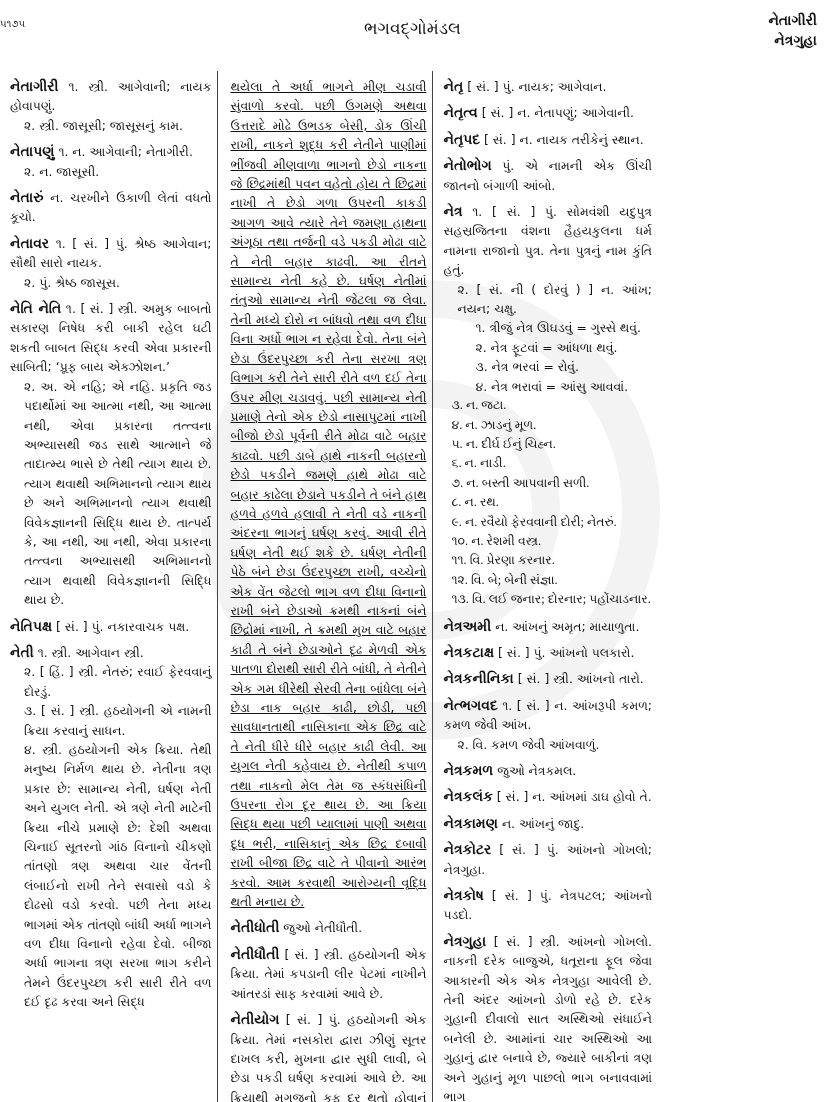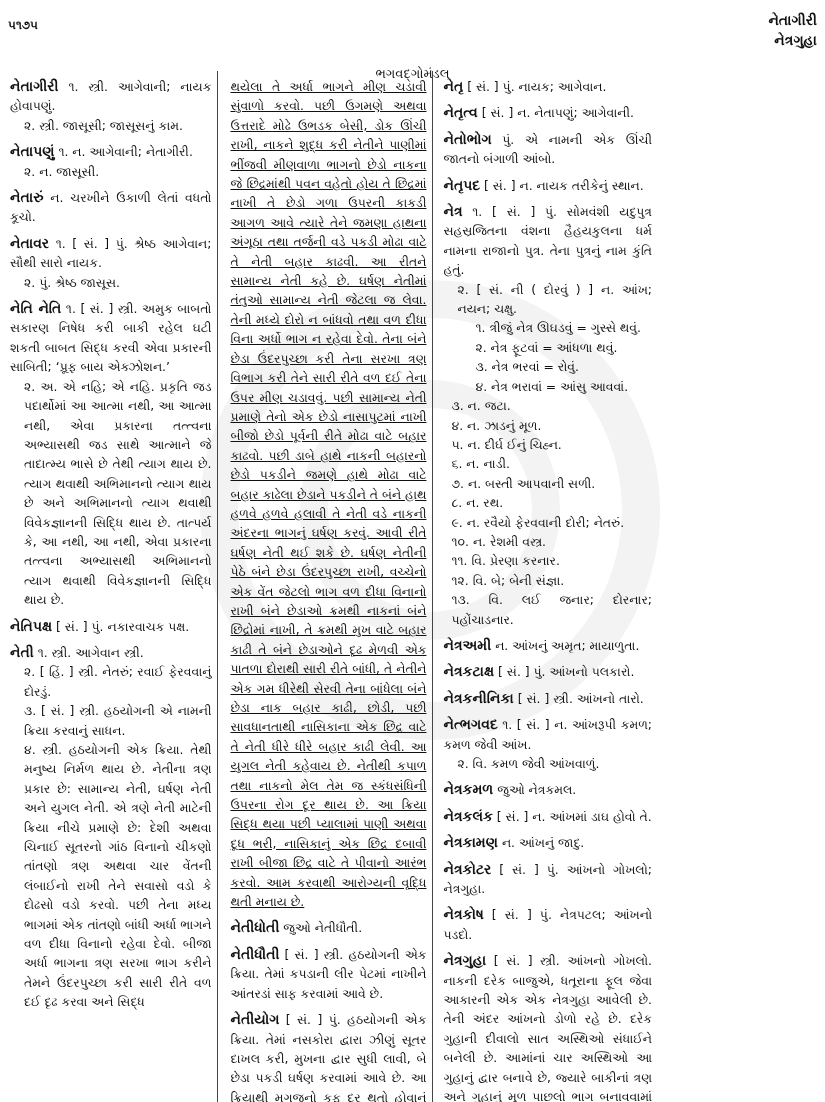--- a/index.html
+++ b/index.html
@@ -13,40 +13,40 @@
     position: absolute; left: 200px; top: 280px; width: 460px; height: 460px;
     border-radius: 50%; border: 38px solid #f3f3f3; box-sizing: border-box;
     z-index: 0; pointer-events: none;
   }
   .watermark.inner {
     left: 300px; top: 380px; width: 260px; height: 260px; border-width: 28px;
   }
   .header {
     position: absolute; left: 0; top: 0; width: 825px; height: 60px; z-index: 1;
   }
-  .page-num { position: absolute; left: 8px; top: 18px; font-weight: bold; font-size: 12px; }
-  .book-title { position: absolute; left: 0; right: 0; top: 18px; text-align: center; font-size: 13px; margin-top: 48px; }
+  .page-num { position: absolute; left: 0; top: 18px; font-weight: normal; font-size: 10px; }
+  .book-title { position: absolute; left: 0; right: 0; top: 18px; text-align: center; font-size: 17px; }
   .guide { position: absolute; right: 8px; top: 10px; text-align: right; font-weight: bold; font-size: 14px; line-height: 20px; }
   .columns {
     position: absolute; top: 60px; left: 0; width: 658px; height: 1042px; z-index: 1;
     display: flex;
     margin-top: 11px;
   }
   .col {
     box-sizing: border-box; padding: 6px 6px 0 10px;
     font-size: 12.4px; line-height: 19.4px; text-align: justify;
   }
   .col1 { width: 274px; border-right: 1.5px solid #444; padding-left: 10px; }
   .col2 { width: 269px; border-right: 1.5px solid #444; padding-left: 12px; }
   .col3 { width: 282px; padding-left: 10px; }
   .entry { margin: 0 0 7px 0; }
   .hw { font-weight: bold; font-size: 14px; }
   .sense { display: block; padding-left: 14px; }
   .idiom { display: block; padding-left: 32px; }
-  .num-sense { display: block; padding-left: 8px; }
+  .num-sense { display: block; padding-left: 8px; font-family: Liberation Serif, serif; }
   .cont { display: block; text-decoration: underline; }
 </style>
 </head>
 <body>
 
 <div class="watermark"></div>
 <div class="watermark inner"></div>
 
 <div class="header">
   <div class="page-num">૫૧૭૫</div>
@@ -71,22 +71,22 @@
       <div class="entry">
         <span class="cont">થયેલા તે અર્ધા ભાગને મીણ ચડાવી સુંવાળો કરવો. પછી ઉગમણે અથવા ઉત્તરાદે મોઢે ઉભડક બેસી, ડોક ઊંચી રાખી, નાકને શુદ્ધ કરી નેતીને પાણીમાં ભીંજવી મીણવાળા ભાગનો છેડો નાકના જે છિદ્રમાંથી પવન વહેતો હોય તે છિદ્રમાં નાખી તે છેડો ગળા ઉપરની કાકડી આગળ આવે ત્યારે તેને જમણા હાથના અંગૂઠા તથા તર્જની વડે પકડી મોઢા વાટે તે નેતી બહાર કાઢવી. આ રીતને સામાન્ય નેતી કહે છે. ઘર્ષણ નેતીમાં તંતુઓ સામાન્ય નેતી જેટલા જ લેવા. તેની મધ્યે દોરો ન બાંધવો તથા વળ દીધા વિના અર્ધો ભાગ ન રહેવા દેવો. તેના બંને છેડા ઉંદરપુચ્છા કરી તેના સરખા ત્રણ વિભાગ કરી તેને સારી રીતે વળ દઈ તેના ઉપર મીણ ચડાવવું. પછી સામાન્ય નેતી પ્રમાણે તેનો એક છેડો નાસાપુટમાં નાખી બીજો છેડો પૂર્વની રીતે મોઢા વાટે બહાર કાઢવો. પછી ડાબે હાથે નાકની બહારનો છેડો પકડીને જમણે હાથે મોઢા વાટે બહાર કાઢેલા છેડાને પકડીને તે બંને હાથ હળવે હળવે હલાવી તે નેતી વડે નાકની અંદરના ભાગનું ઘર્ષણ કરવું. આવી રીતે ઘર્ષણ નેતી થઈ શકે છે. ઘર્ષણ નેતીની પેઠે બંને છેડા ઉંદરપુચ્છા રાખી, વચ્ચેનો એક વેંત જેટલો ભાગ વળ દીધા વિનાનો રાખી બંને છેડાઓ ક્રમથી નાકનાં બંને છિદ્રોમાં નાખી, તે ક્રમથી મુખ વાટે બહાર કાઢી તે બંને છેડાઓને દૃઢ મેળવી એક પાતળા દોરાથી સારી રીતે બાંધી, તે નેતીને એક ગમ ધીરેથી સેરવી તેના બાંધેલા બંને છેડા નાક બહાર કાઢી, છોડી, પછી સાવધાનતાથી નાસિકાના એક છિદ્ર વાટે તે નેતી ધીરે ધીરે બહાર કાઢી લેવી. આ યુગલ નેતી કહેવાય છે. નેતીથી કપાળ તથા નાકનો મેલ તેમ જ સ્કંધસંધિની ઉપરના રોગ દૂર થાય છે. આ ક્રિયા સિદ્ધ થયા પછી પ્યાલામાં પાણી અથવા દૂધ ભરી, નાસિકાનું એક છિદ્ર દબાવી રાખી બીજા છિદ્ર વાટે તે પીવાનો આરંભ કરવો. આમ કરવાથી આરોગ્યની વૃદ્ધિ થતી મનાય છે.</span>
       </div>
       <div class="entry"><span class="hw">નેતીધોતી</span> <span class="">જુઓ નેતીધૌતી.</span></div>
       <div class="entry"><span class="hw">નેતીધૌતી</span> <span class="">[ સં. ] સ્ત્રી. હઠયોગની એક ક્રિયા. તેમાં કપડાની લીર પેટમાં નાખીને આંતરડાં સાફ કરવામાં આવે છે.</span></div>
       <div class="entry"><span class="hw">નેતીયોગ</span> <span class="">[ સં. ] પું. હઠયોગની એક ક્રિયા. તેમાં નસકોરા દ્વારા ઝીણું સૂતર દાખલ કરી, મુખના દ્વાર સુધી લાવી, બે છેડા પકડી ઘર્ષણ કરવામાં આવે છે. આ ક્રિયાથી મગજનો કફ દૂર થતો હોવાનું મનાય છે.</span></div>
     </div>
   <div class="col col3" id="col-2">
       <div class="entry"><span class="hw">નેતૃ</span> <span class="">[ સં. ] પું. નાયક; આગેવાન.</span></div>
       <div class="entry"><span class="hw">નેતૃત્વ</span> <span class="">[ સં. ] ન. નેતાપણું; આગેવાની.</span></div>
+      <div class="entry"><span class="hw">નેતૃપદ</span> <span class="">[ સં. ] ન. નાયક તરીકેનું સ્થાન.</span></div>
       <div class="entry"><span class="hw">નેતોભોગ</span> <span class="">પું. એ નામની એક ઊંચી જાતનો બંગાળી આંબો.</span></div>
-      <div class="entry"><span class="hw">નેતૃપદ</span> <span class="">[ સં. ] ન. નાયક તરીકેનું સ્થાન.</span></div>
       <div class="entry"><span class="hw">નેત્ર</span> <span class="">૧. [ સં. ] પું. સોમવંશી યદુપુત્ર સહસ્રજિતના વંશના હૈહયકુલના ધર્મ નામના રાજાનો પુત્ર. તેના પુત્રનું નામ કુંતિ હતું.</span><span class="sense">૨. [ સં. ની ( દોરવું ) ] ન. આંખ; નયન; ચક્ષુ.</span><span class="idiom">૧. ત્રીજું નેત્ર ઊઘડવું = ગુસ્સે થવું.</span><span class="idiom">૨. નેત્ર ફૂટવાં = આંધળા થવું.</span><span class="idiom">૩. નેત્ર ભરવાં = રોવું.</span><span class="idiom">૪. નેત્ર ભરાવાં = આંસુ આવવાં.</span><span class="num-sense">૩. ન. જટા.</span><span class="num-sense">૪. ન. ઝાડનું મૂળ.</span><span class="num-sense">૫. ન. દીર્ઘ ઈનું ચિહ્ન.</span><span class="num-sense">૬. ન. નાડી.</span><span class="num-sense">૭. ન. બસ્તી આપવાની સળી.</span><span class="num-sense">૮. ન. રથ.</span><span class="num-sense">૯. ન. રવૈયો ફેરવવાની દોરી; નેતરું.</span><span class="num-sense">૧૦. ન. રેશમી વસ્ત્ર.</span><span class="num-sense">૧૧. વિ. પ્રેરણા કરનાર.</span><span class="num-sense">૧૨. વિ. બે; બેની સંજ્ઞા.</span><span class="num-sense">૧૩. વિ. લઈ જનાર; દોરનાર; પહોંચાડનાર.</span></div>
       <div class="entry"><span class="hw">નેત્રઅમી</span> <span class="">ન. આંખનું અમૃત; માયાળુતા.</span></div>
       <div class="entry"><span class="hw">નેત્રકટાક્ષ</span> <span class="">[ સં. ] પું. આંખનો પલકારો.</span></div>
       <div class="entry"><span class="hw">નેત્રકનીનિકા</span> <span class="">[ સં. ] સ્ત્રી. આંખનો તારો.</span></div>
       <div class="entry"><span class="hw">નેત્ભગવદ</span> <span class="">૧. [ સં. ] ન. આંખરૂપી કમળ; કમળ જેવી આંખ.</span><span class="sense">૨. વિ. કમળ જેવી આંખવાળું.</span></div>
       <div class="entry"><span class="hw">નેત્રકમળ</span> <span class="">જુઓ નેત્રકમલ.</span></div>
       <div class="entry"><span class="hw">નેત્રકલંક</span> <span class="">[ સં. ] ન. આંખમાં ડાઘ હોવો તે.</span></div>
       <div class="entry"><span class="hw">નેત્રકામણ</span> <span class="">ન. આંખનું જાદુ.</span></div>
       <div class="entry"><span class="hw">નેત્રકોટર</span> <span class="">[ સં. ] પું. આંખનો ગોખલો; નેત્રગુહા.</span></div>
       <div class="entry"><span class="hw">નેત્રકોષ</span> <span class="">[ સં. ] પું. નેત્રપટલ; આંખનો પડદો.</span></div>

